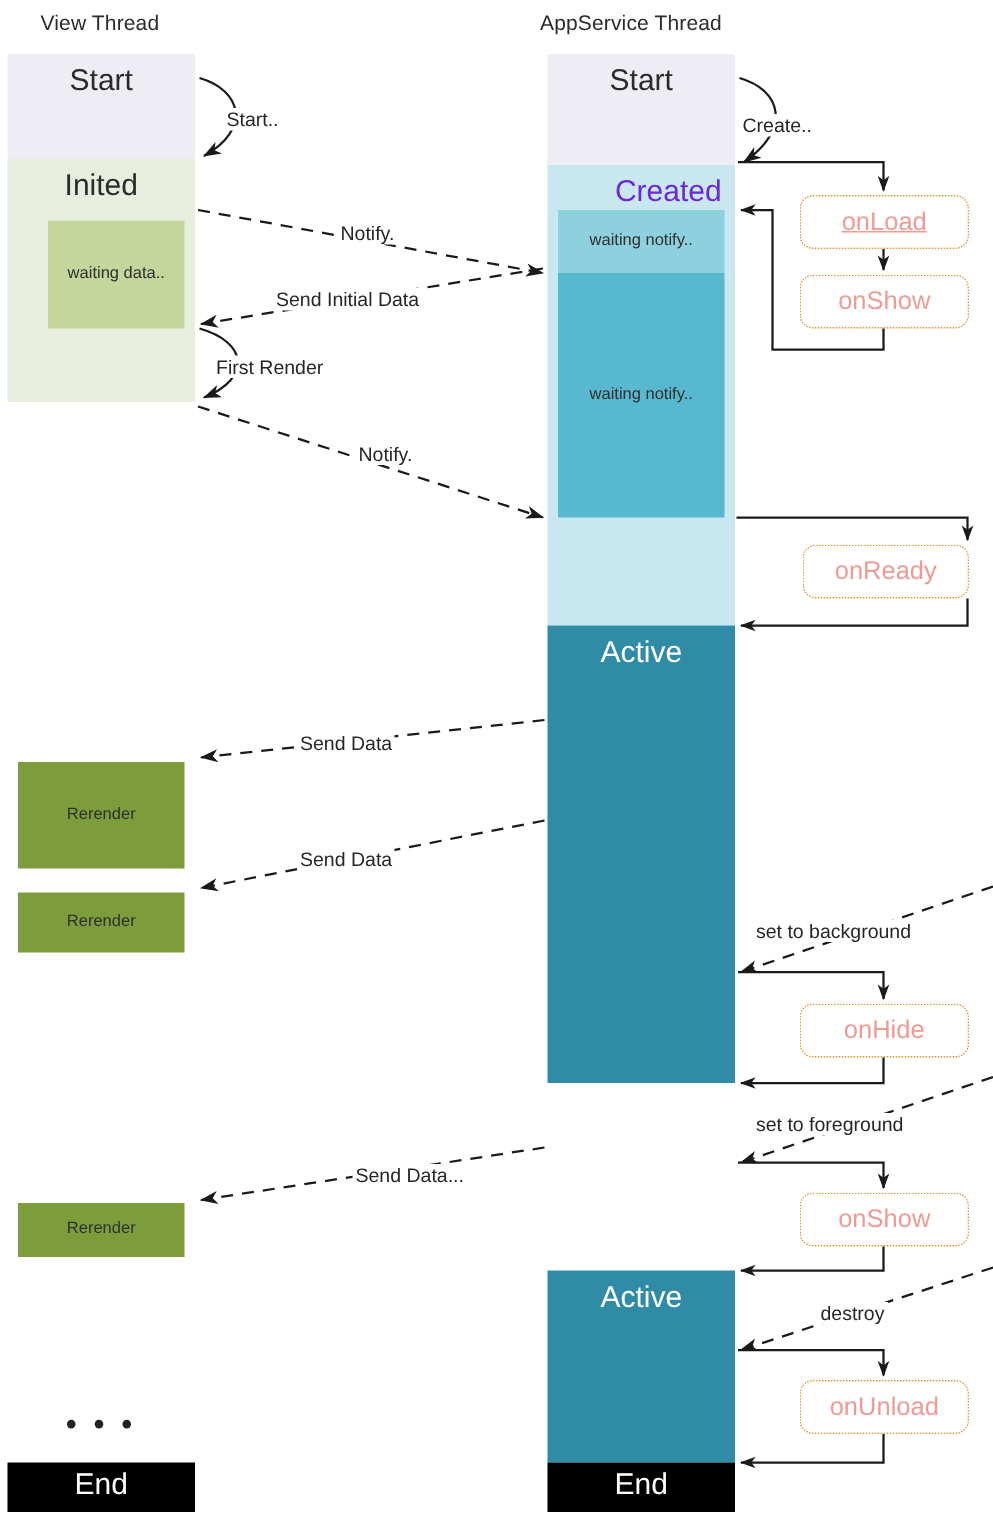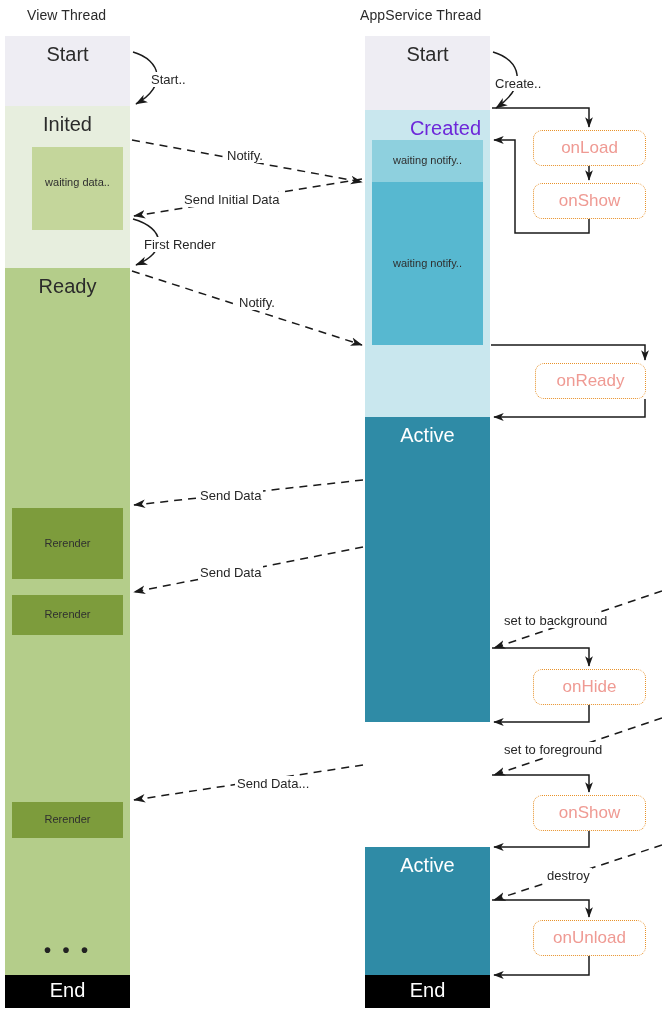--- a/index.html
+++ b/index.html
@@ -114,27 +114,24 @@
   <div class="col-header" style="left:27px; top:7px;">View Thread</div>
   <div class="col-header" style="left:360px; top:7px;">AppService Thread</div>
 
   <div class="lane" id="lane-view" style="left: 5px; top: 0px; width: 125px; height: 1014px;">
       <div class="seg" style="top: 36px; height: 70px; background: rgb(238, 237, 243);">
         <div class="seg-label state-title" style="top: 8px; color: rgb(43, 43, 43);">Start</div>
       </div>
       <div class="seg" style="top: 106px; height: 162px; background: rgb(231, 238, 222);">
         <div class="seg-label state-title" style="top: 8px; color: rgb(43, 43, 43);">Inited</div>
       </div>
-      <div class="seg" style="top: 268px; height: 707px; background: rgb(180, 205, 138);">
-        <div class="seg-label state-title" style="top: 8px; color: rgb(43, 43, 43);">Ready</div>
-      </div>
       <div class="seg" style="top: 975px; height: 33px; background: rgb(0, 0, 0);">
         <div class="seg-label state-title" style="top: 5px; color: rgb(255, 255, 255);">End</div>
       </div>
-      <div class="inner-box" style="left: 7px; right: 7px; top: 147px; height: 83px; background: rgb(196, 214, 155); margin-left: 20px;">
+      <div class="inner-box" style="left: 7px; right: 7px; top: 147px; height: 72px; background: rgb(196, 214, 155); margin-left: 20px;">
         <div class="inner-label" style="top: 28.5px;">waiting data..</div>
       </div>
       <div class="inner-box" style="left: 7px; right: 7px; top: 508px; height: 71px; background: rgb(125, 156, 60);">
         <div class="inner-label" style="top: 28.5px;">Rerender</div>
       </div>
       <div class="inner-box" style="left: 7px; right: 7px; top: 595px; height: 40px; background: rgb(125, 156, 60);">
         <div class="inner-label" style="top: 13px;">Rerender</div>
       </div>
       <div class="inner-box" style="left: 7px; right: 7px; top: 802px; height: 36px; background: rgb(125, 156, 60);">
         <div class="inner-label" style="top: 11px;">Rerender</div>
@@ -160,21 +157,21 @@
       </div>
       <div class="inner-box" style="left: 7px; right: 7px; top: 140px; height: 42px; background: rgb(142, 208, 222);">
         <div class="inner-label" style="top: 14px;">waiting notify..</div>
       </div>
       <div class="inner-box" style="left: 7px; right: 7px; top: 182px; height: 163px; background: rgb(87, 184, 208);">
         <div class="inner-label" style="top: 74.5px;">waiting notify..</div>
       </div>
     </div>
 
   <div id="callbacks">
-      <div class="pill" style="left: 533px; top: 130px; width: 113px; height: 36px;">onLoad</div>
+      <div class="pill" style="left: 533px; top: 130px; width: 113px; height: 36px; text-decoration: underline;">onLoad</div>
       <div class="pill" style="left: 533px; top: 183px; width: 113px; height: 36px;">onShow</div>
       <div class="pill" style="left: 535px; top: 363px; width: 111px; height: 36px;">onReady</div>
       <div class="pill" style="left: 533px; top: 669px; width: 113px; height: 36px;">onHide</div>
       <div class="pill" style="left: 533px; top: 795px; width: 113px; height: 36px;">onShow</div>
       <div class="pill" style="left: 533px; top: 920px; width: 113px; height: 36px;">onUnload</div>
     </div>
 
   <svg class="overlay" viewBox="0 0 662 1014">
     <defs>
       <marker id="ah" markerWidth="9" markerHeight="9" refX="7.5" refY="3.2" orient="auto" markerUnits="strokeWidth">

